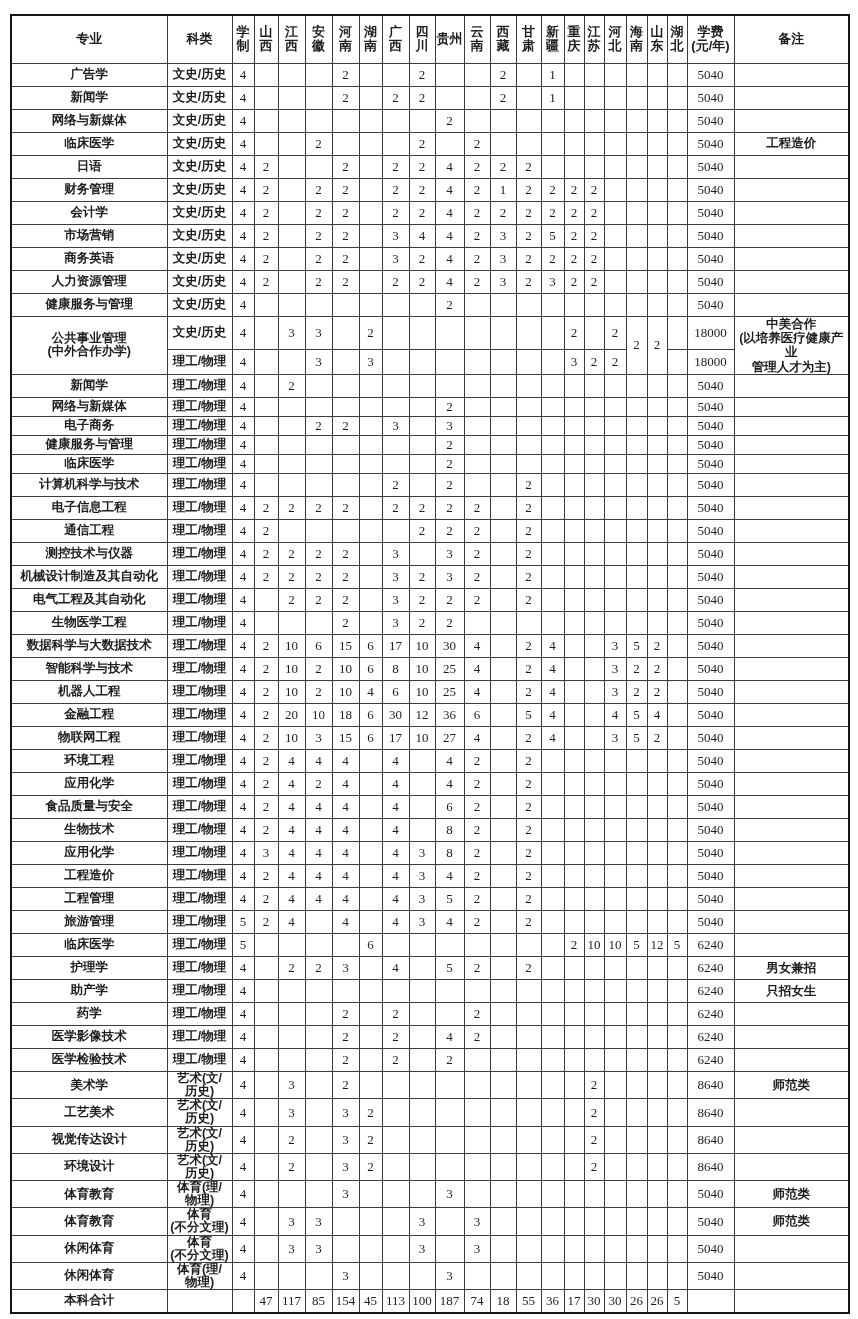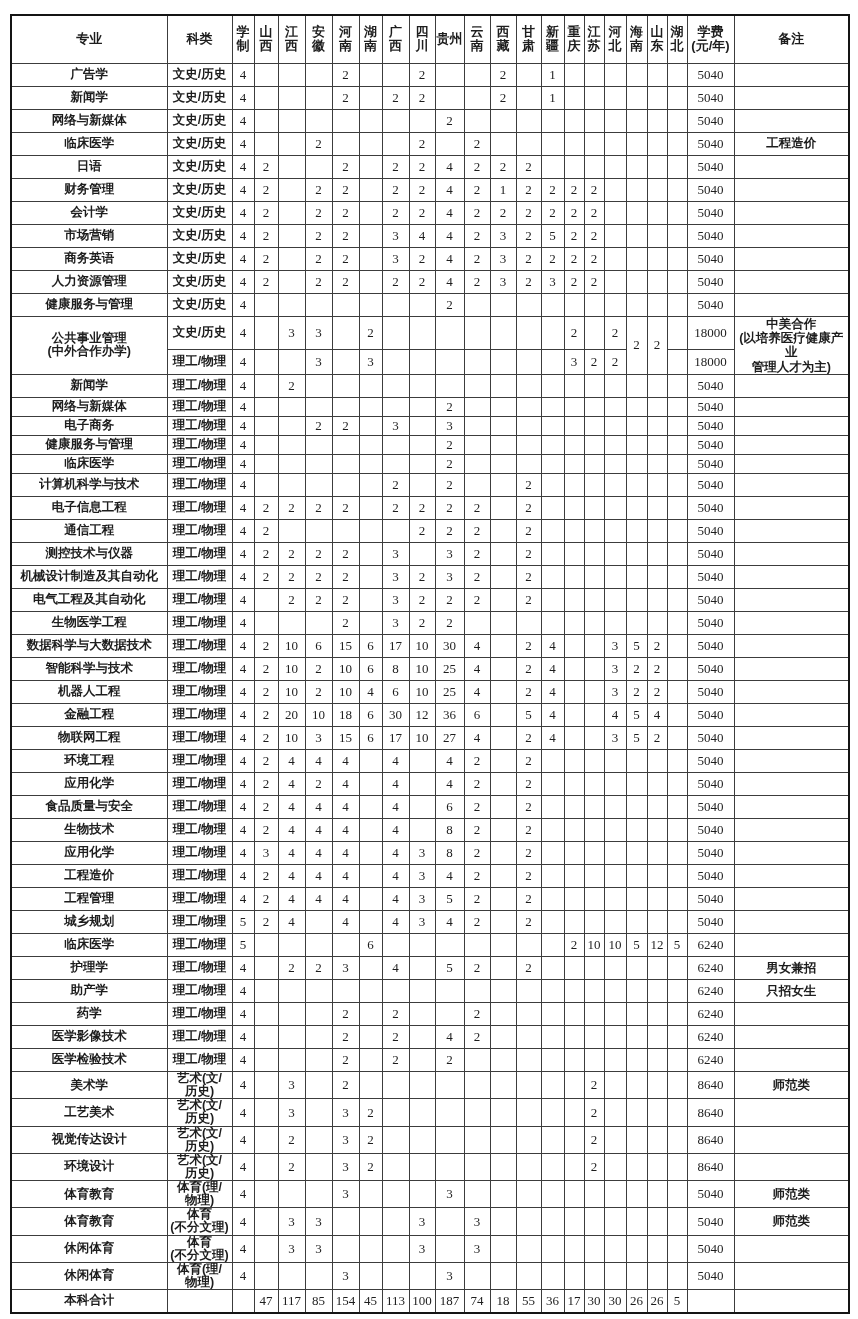--- a/index.html
+++ b/index.html
@@ -993,21 +993,21 @@
           <td class="num"></td>
           <td class="num"></td>
           <td class="num"></td>
           <td class="num"></td>
           <td class="num"></td>
           <td class="num"></td>
           <td class="num">5040</td>
           <td class="note"></td>
         </tr>
         <tr>
-          <td class="major">城乡规划</td>
+          <td class="major">旅游管理</td>
           <td class="cat">理工/物理</td>
           <td class="num">5</td>
           <td class="num">2</td>
           <td class="num">4</td>
           <td class="num"></td>
           <td class="num">4</td>
           <td class="num"></td>
           <td class="num">4</td>
           <td class="num">3</td>
           <td class="num">4</td>

